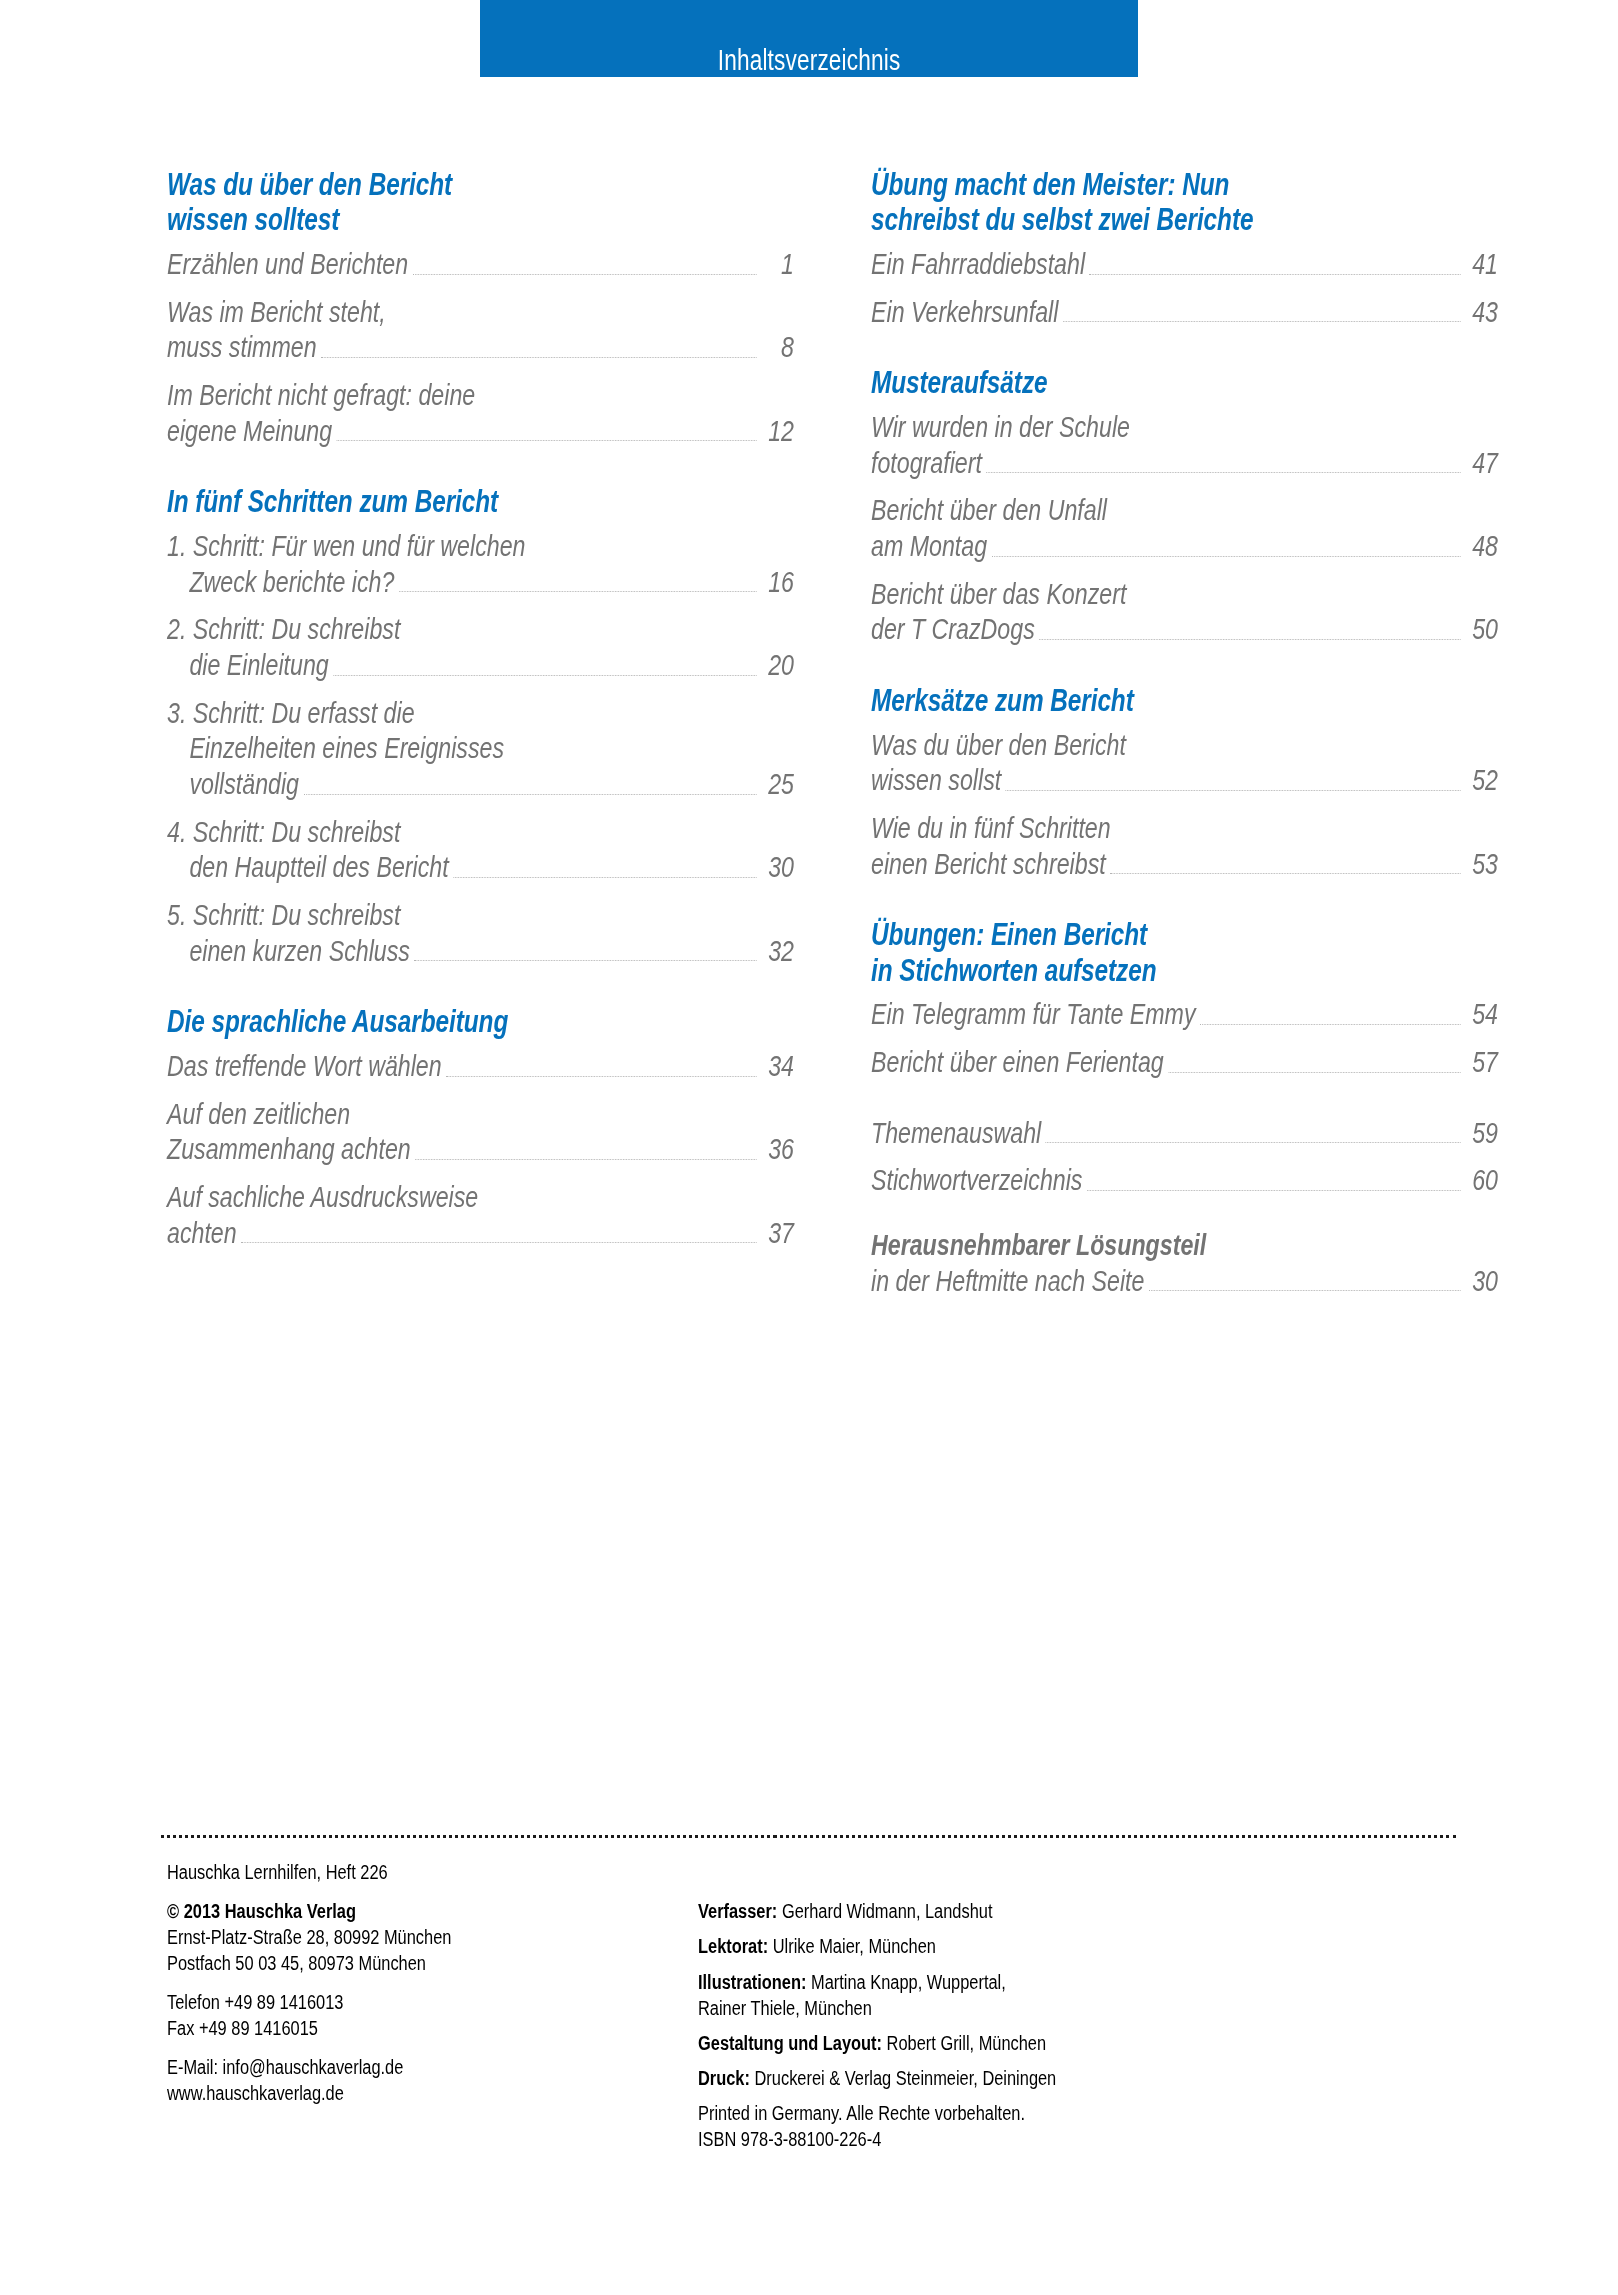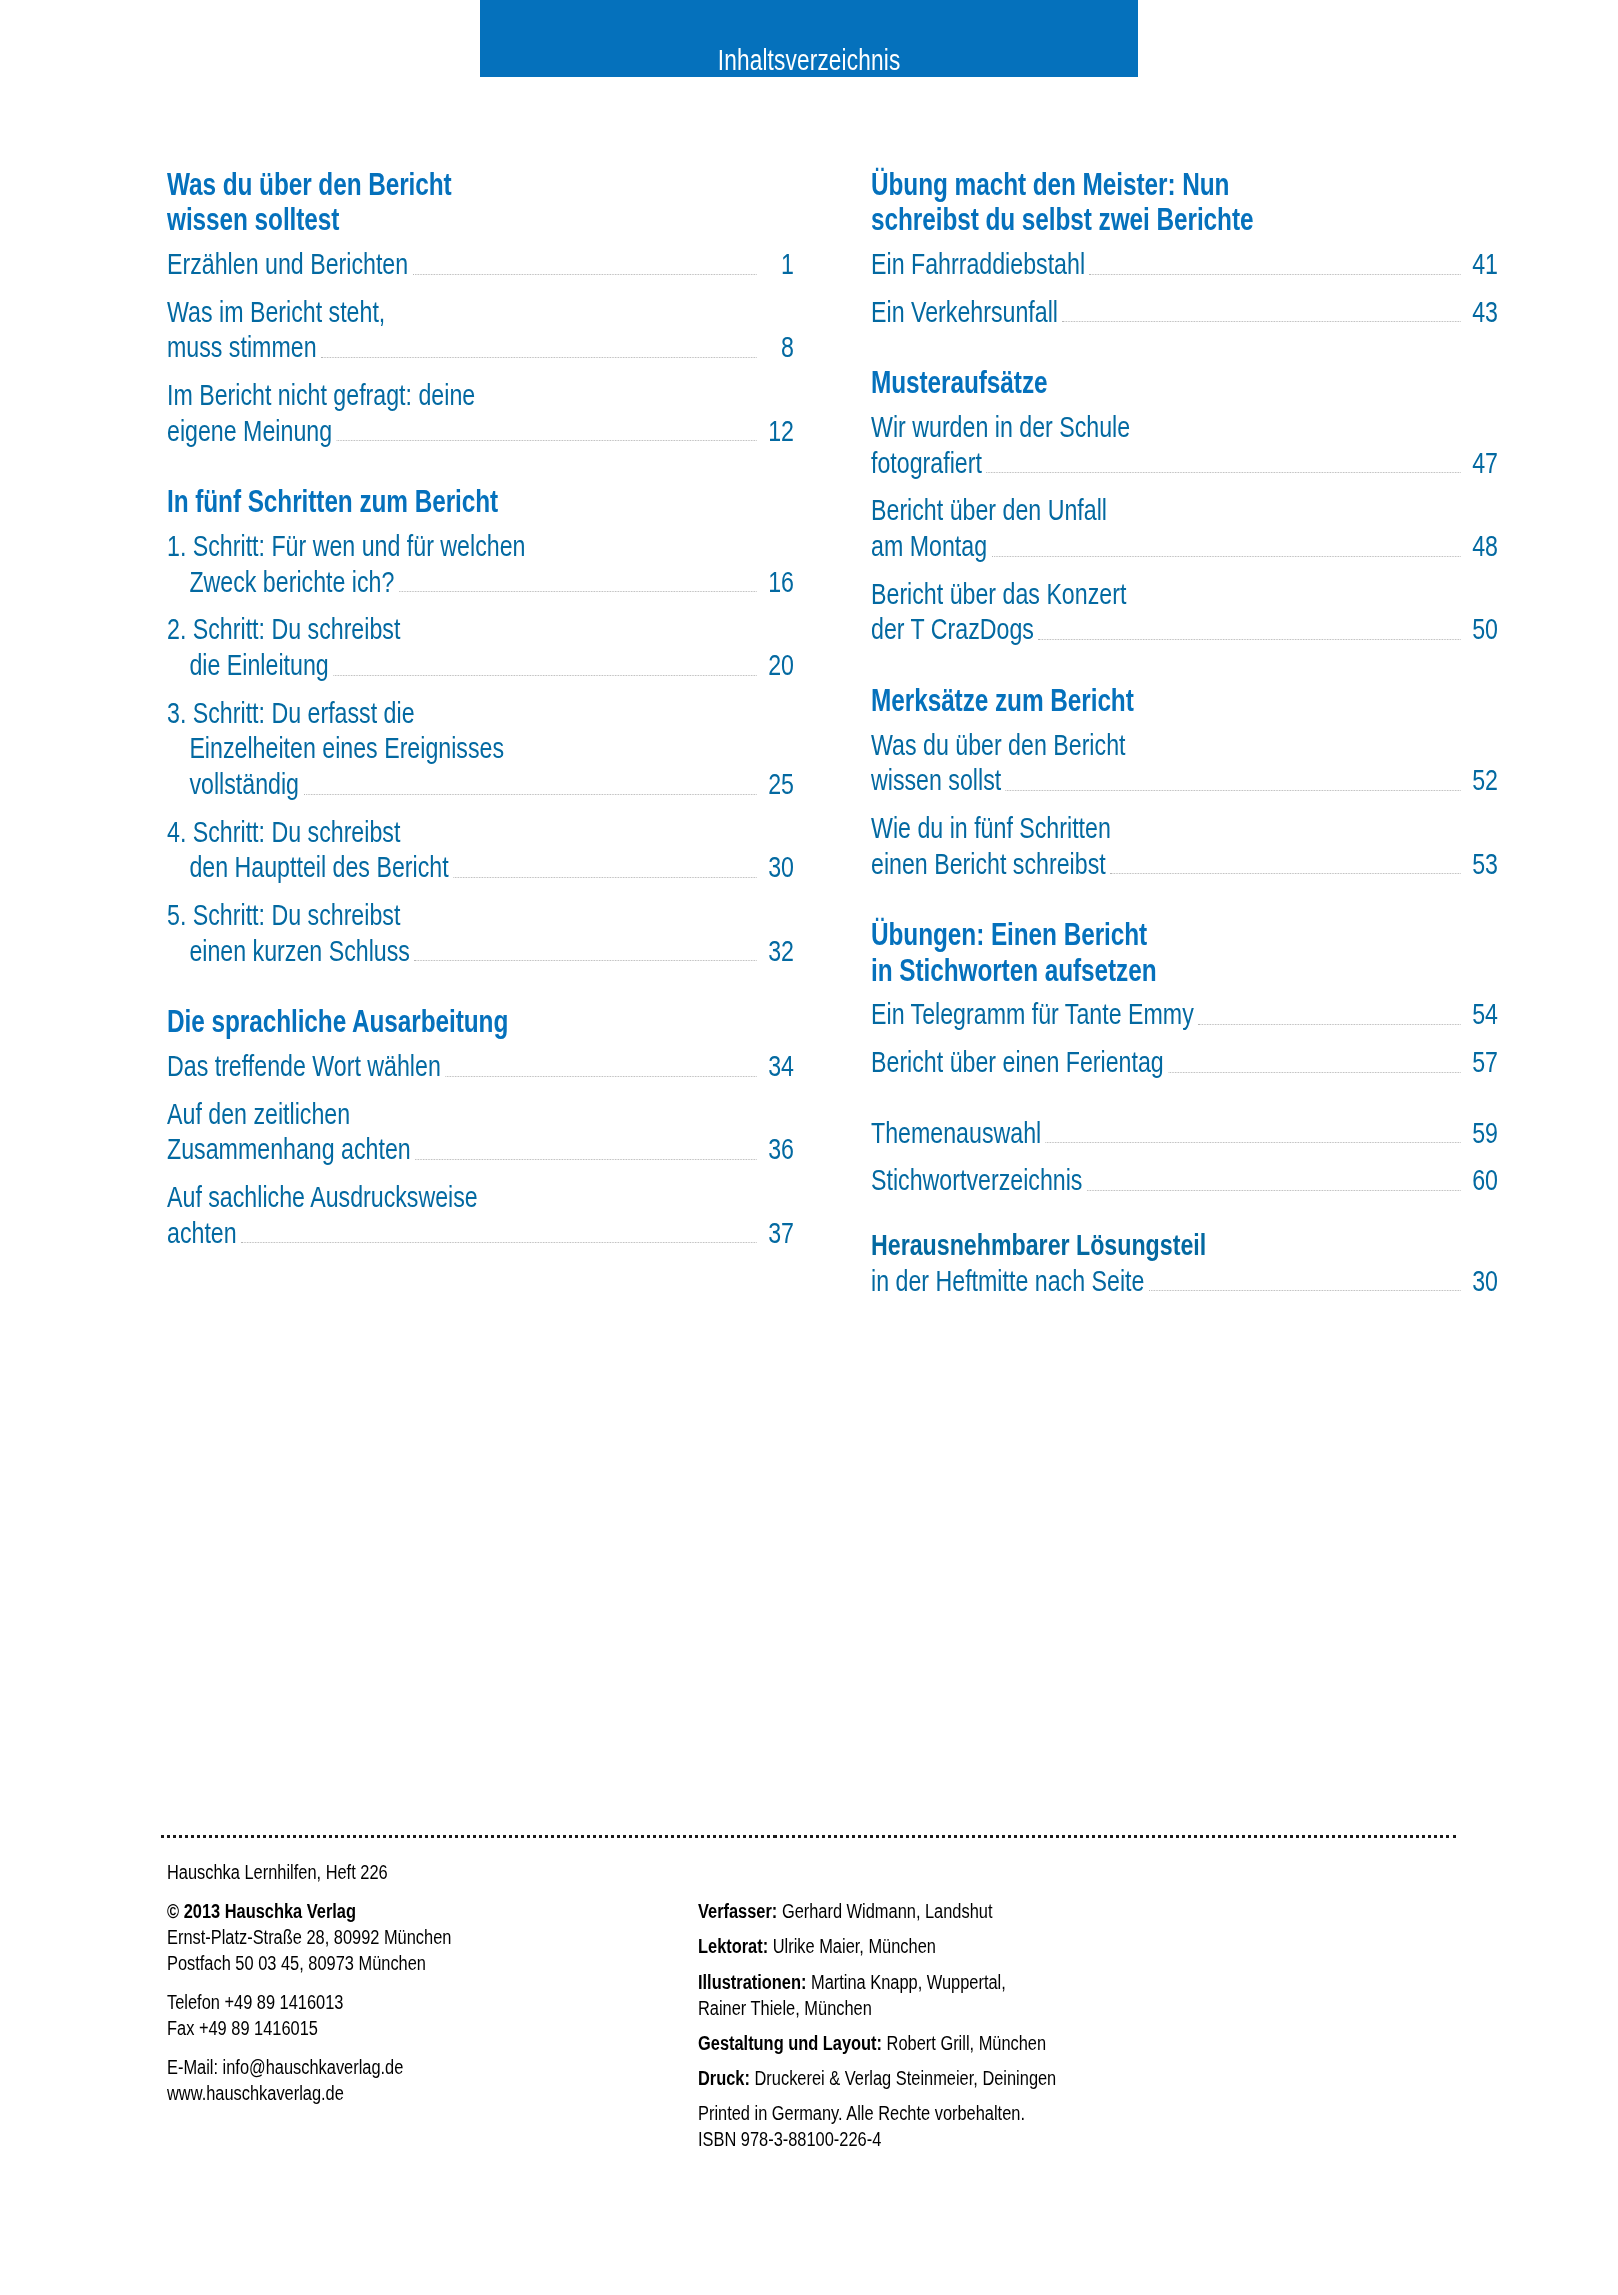--- a/index.html
+++ b/index.html
@@ -35,20 +35,21 @@
     white-space: nowrap;
   }
 
   
   .columns {
     position: absolute;
     left: 0;
     top: 167px;
     width: 1618px;
     display: flex;
+    font-style: italic;
   }
   .col {
     width: 627px;
   }
   .col-left { margin-left: 167px; }
   .col-right { margin-left: 77px; }
 
   
   .sect-head {
     color: #0571bc;
@@ -64,21 +65,21 @@
   }
   .sect { margin-bottom: 35px; }
   .sect.tight { margin-bottom: 29px; }
 
   
   .entry {
     position: relative;
     margin-bottom: 12px;
     font-size: 29px;
     line-height: 1.23;
-    color: #0369a1;
+    color: #737373;
   }
   .entry-inner {
     transform: scaleX(0.80);
     transform-origin: left top;
     width: 125%;
     position: relative;
   }
   .eline {
     display: flex;
     align-items: flex-end;

